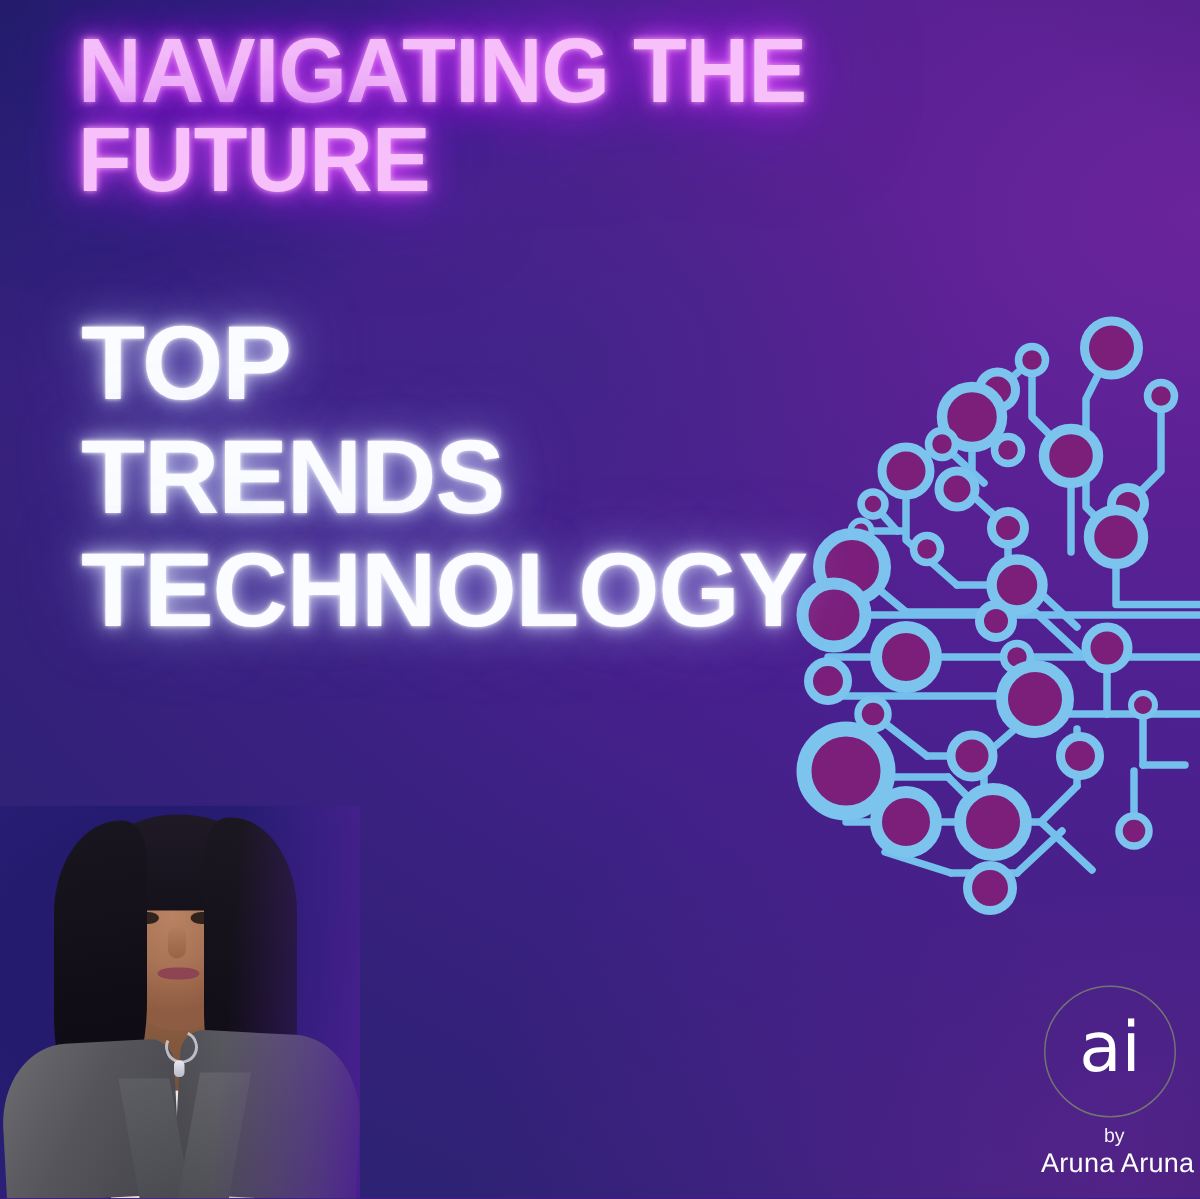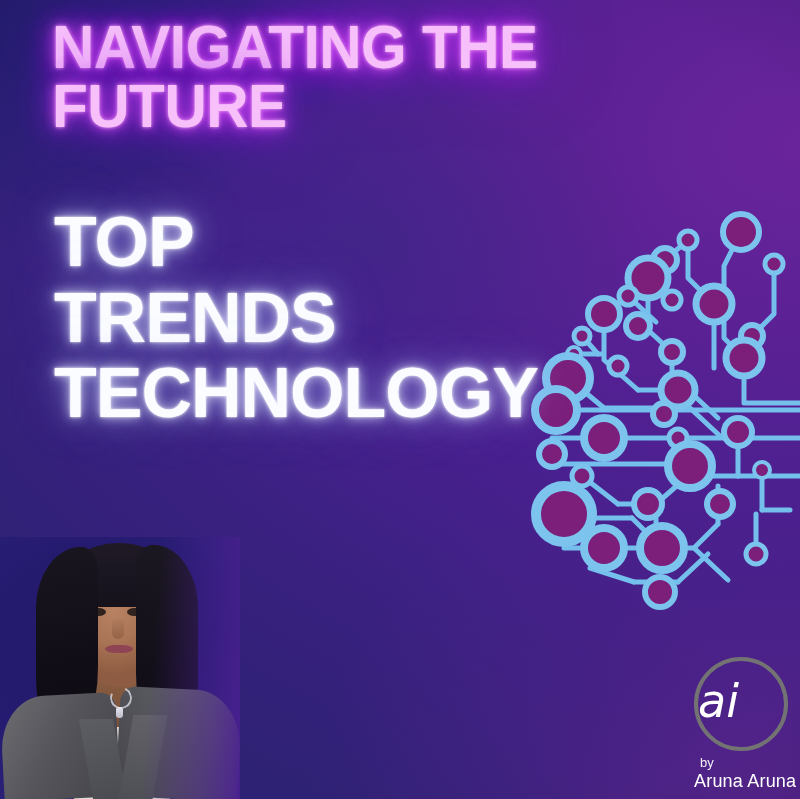--- a/index.html
+++ b/index.html
@@ -222,44 +222,44 @@
     position: absolute;
     left: 694px;
     top: 657px;
     width: 92px;
     text-align: center;
     color: #ffffff;
   }
   .logo-mark {
     width: 86px; height: 86px;
     margin: 0 auto;
-    border: 4px solid #737373;
+    border: 1px solid #737373;
     border-radius: 50%;
     display: flex;
     align-items: center;
-    justify-content: flex-start;
-    font-style: italic;
+    justify-content: center;
   }
   .logo-mark span {
     font-family: "DejaVu Sans", sans-serif;
     font-size: 46px;
     font-weight: 400;
     line-height: 1;
     letter-spacing: 0px;
     color: #ffffff;
     position: relative;
     top: -3px;
   }
   .logo-by {
     font-size: 13px;
     font-weight: 400;
     margin-top: 4px;
     text-align: left;
     padding-left: 6px;
     color: #f2eef6;
+    margin-left: 36px;
   }
   .logo-name {
     font-size: 18px;
     font-weight: 400;
     letter-spacing: 0.2px;
     margin-top: 1px;
     white-space: nowrap;
     color: #ffffff;
   }
 </style>

